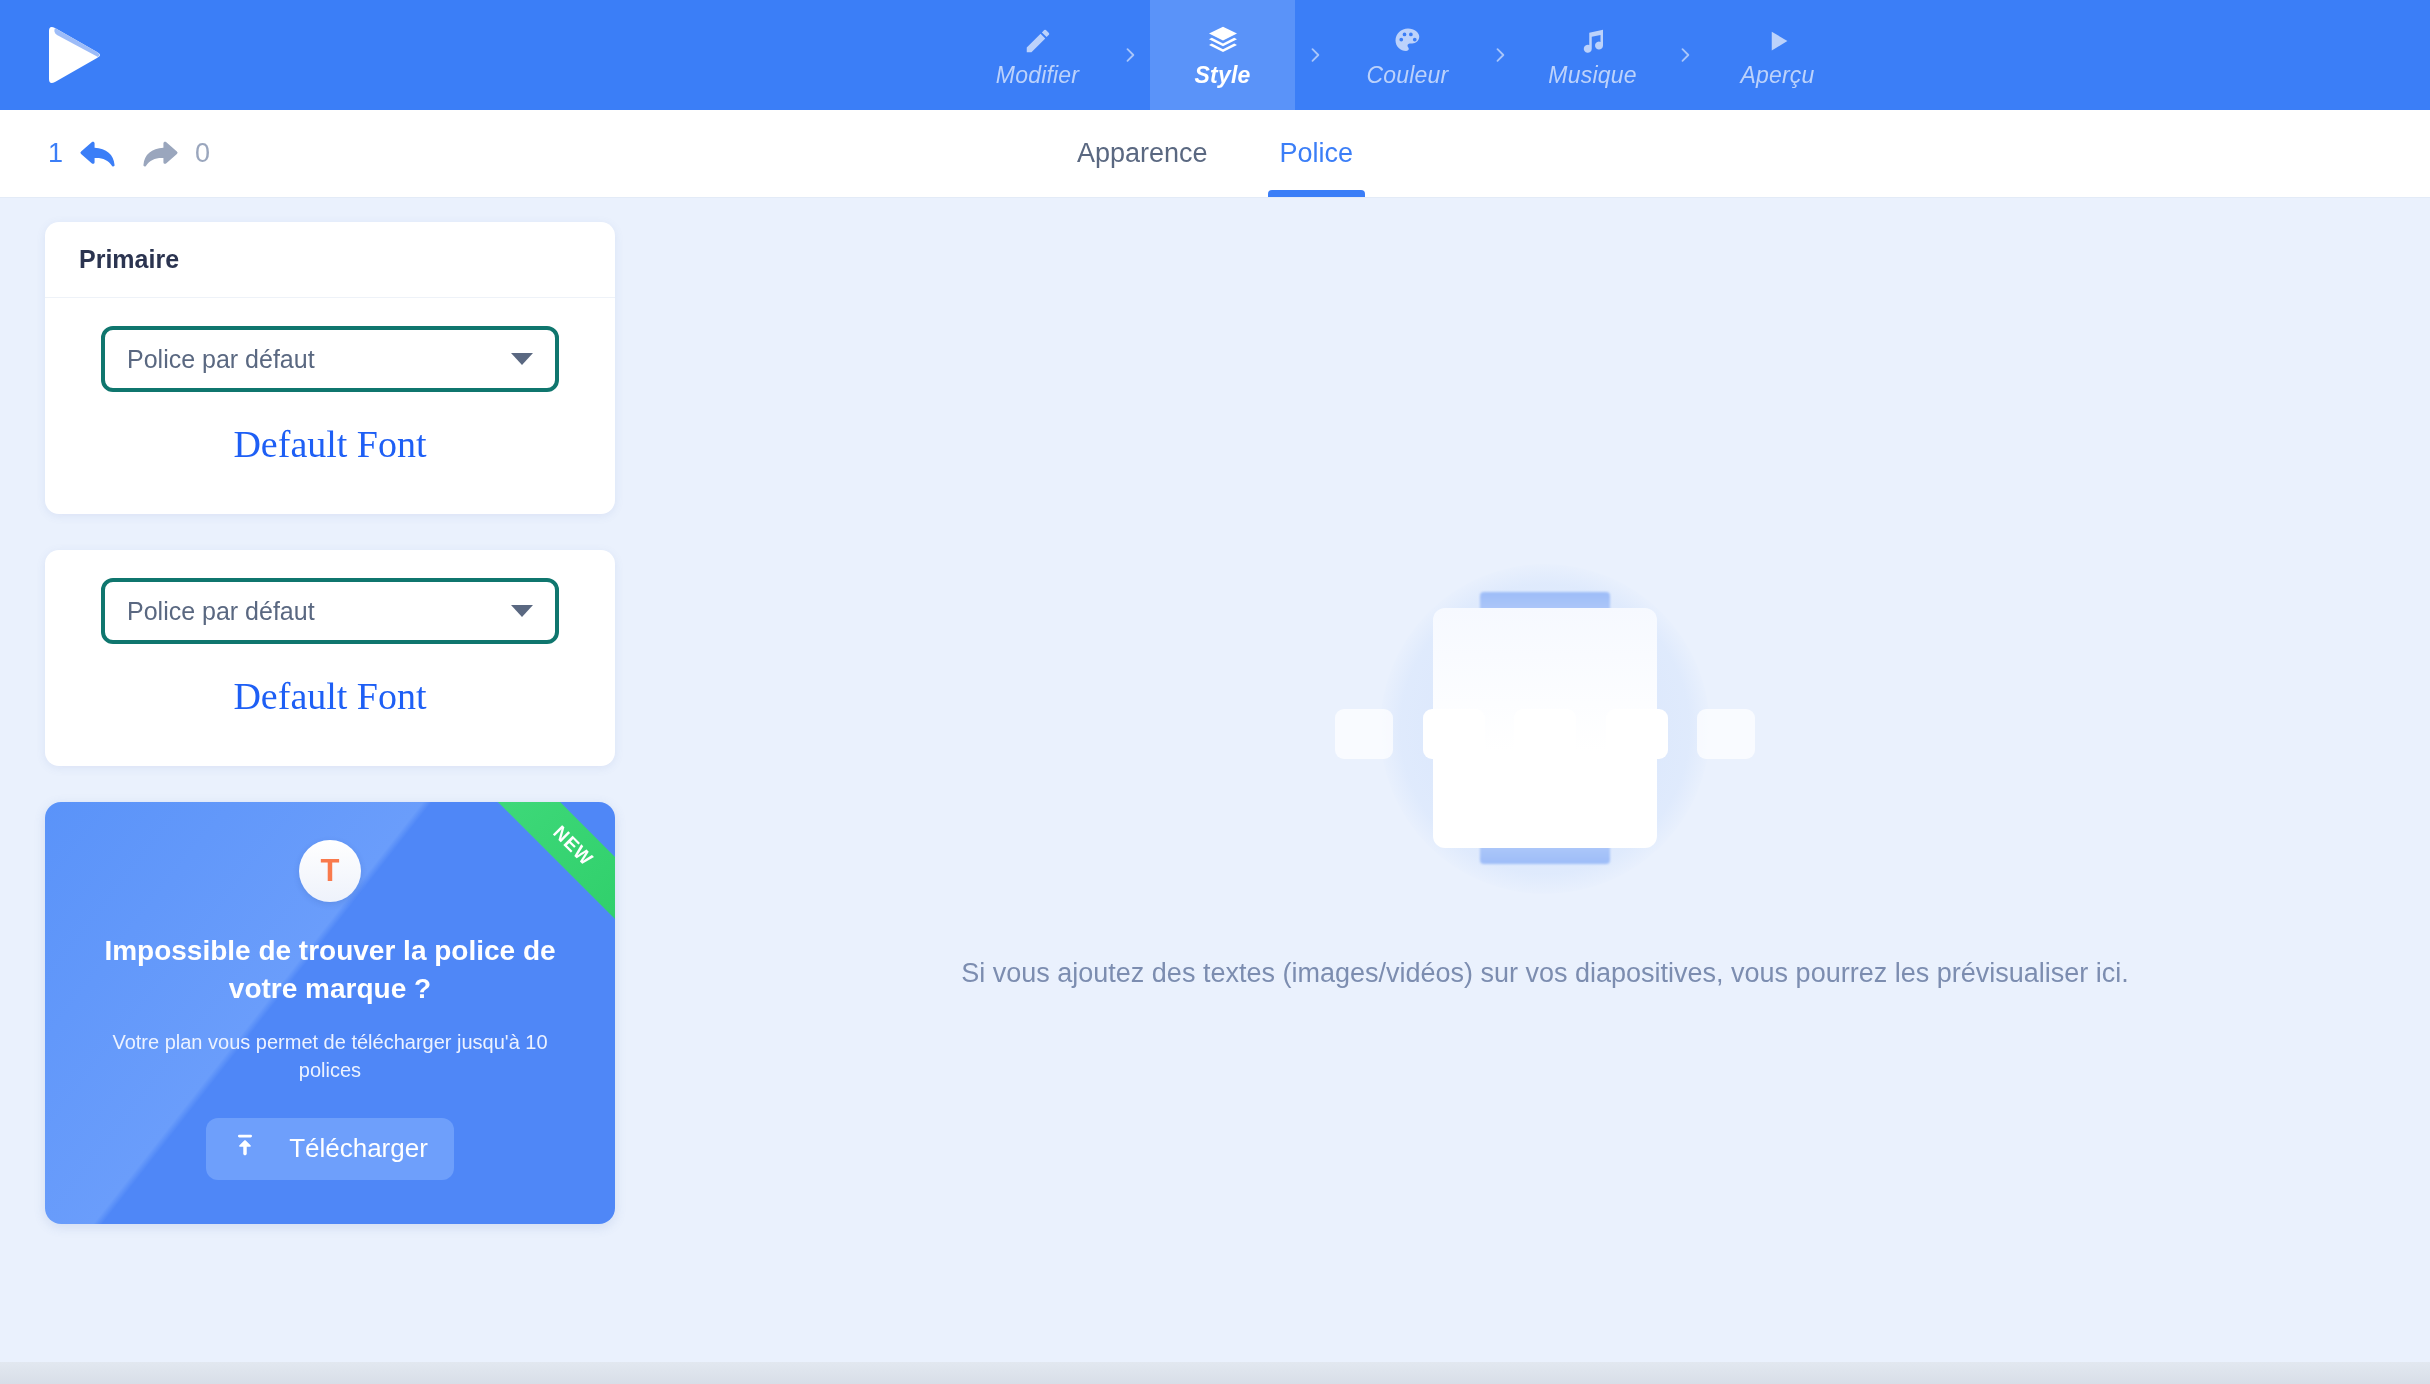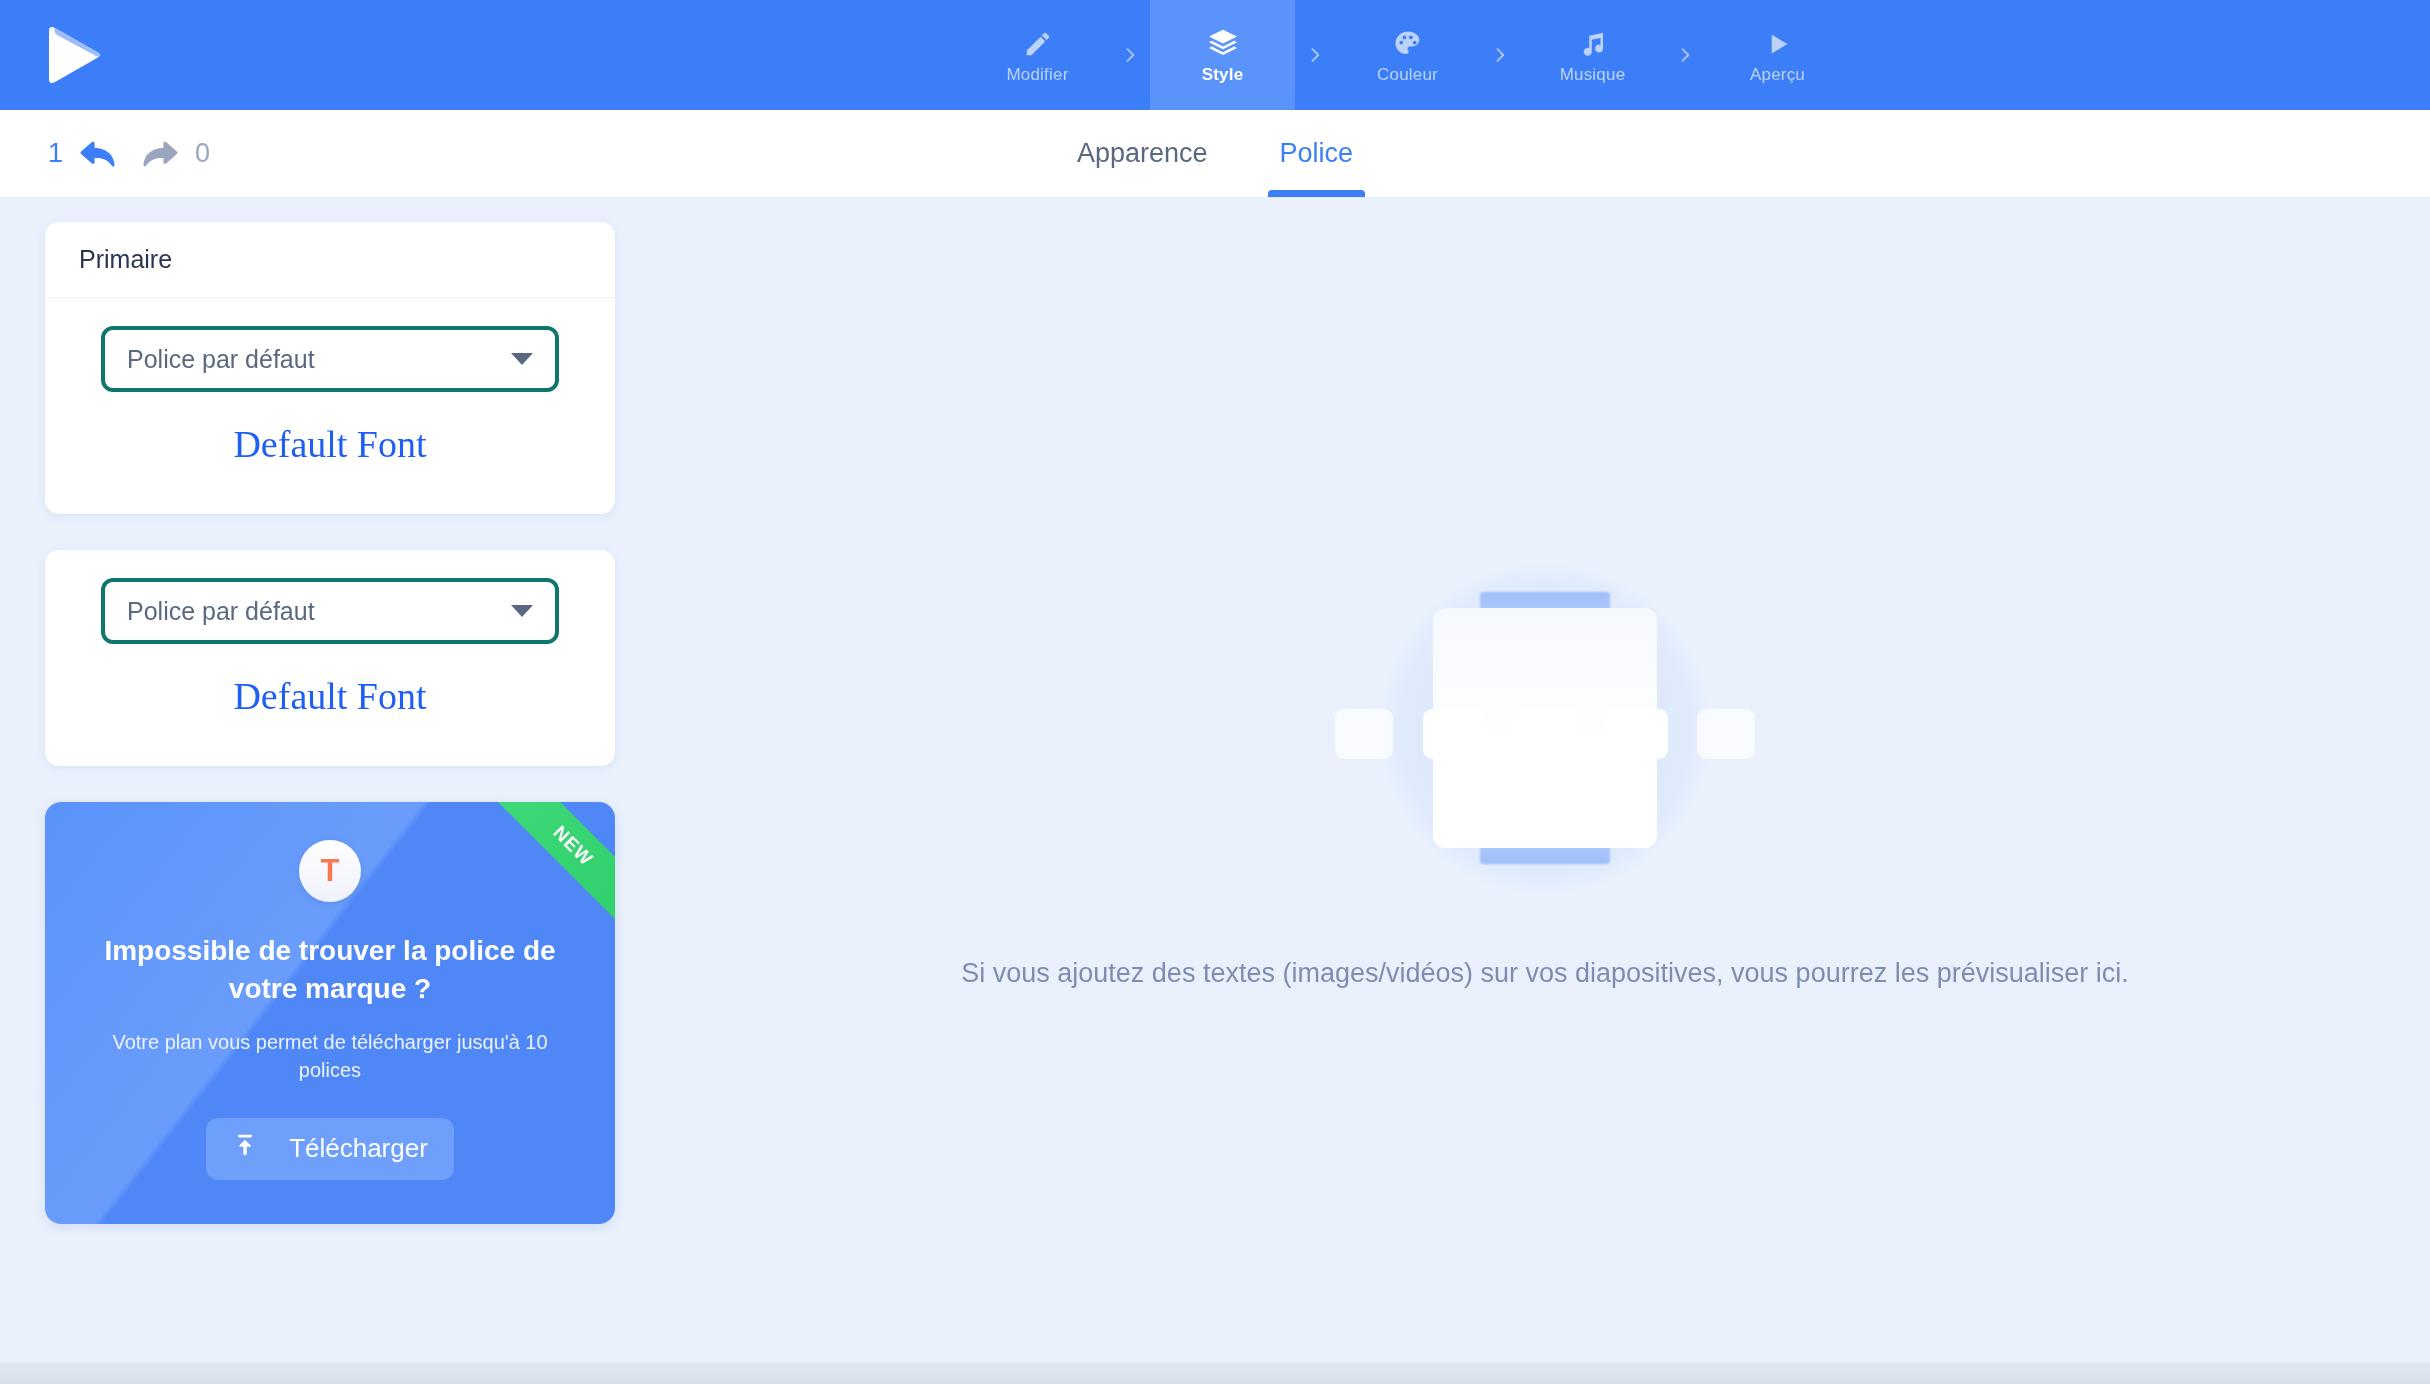--- a/index.html
+++ b/index.html
@@ -29,21 +29,21 @@
     width:145px; height:110px;
     display:flex; flex-direction:column;
     align-items:center; justify-content:center;
     gap:6px;
     color:#bcd2fb;
     cursor:pointer;
   }
   .step.active { background:#5a93f9; color:#ffffff; }
   .step-icon { height:34px; display:flex; align-items:flex-end; justify-content:center; }
   .step-icon svg { display:block; }
-  .step-label { font-size:17px; letter-spacing:.2px; }
+  .step-label { font-size:23px; letter-spacing:.2px;font-style:italic; }
   .step.active .step-label { font-weight:700; }
   .step-sep {
     width:40px; height:110px;
     display:flex; align-items:center; justify-content:center;
     color:#a9c6fa;
   }
 
   
   .subbar {
     position:absolute; left:0; top:110px; width:2430px; height:88px;
@@ -85,21 +85,21 @@
   .card {
     background:#ffffff;
     border-radius:14px;
     box-shadow:0 2px 10px rgba(76,110,180,.10);
     margin-bottom:36px;
   }
   .card-head {
     height:76px; display:flex; align-items:center;
     padding:0 34px;
     border-bottom:1px solid #eef2f8;
-    font-size:25px; color:#2b3450;
+    font-size:25px; color:#2b3450;font-weight:bold;
   }
   .card-body { padding:28px 56px 48px 56px; }
   .select {
     position:relative;
     height:66px; border:4px solid #0f766e; border-radius:12px;
     display:flex; align-items:center; padding:0 22px;
     font-size:25px; color:#5a6881;
     background:#fff; cursor:pointer;
   }
   .select .caret {

